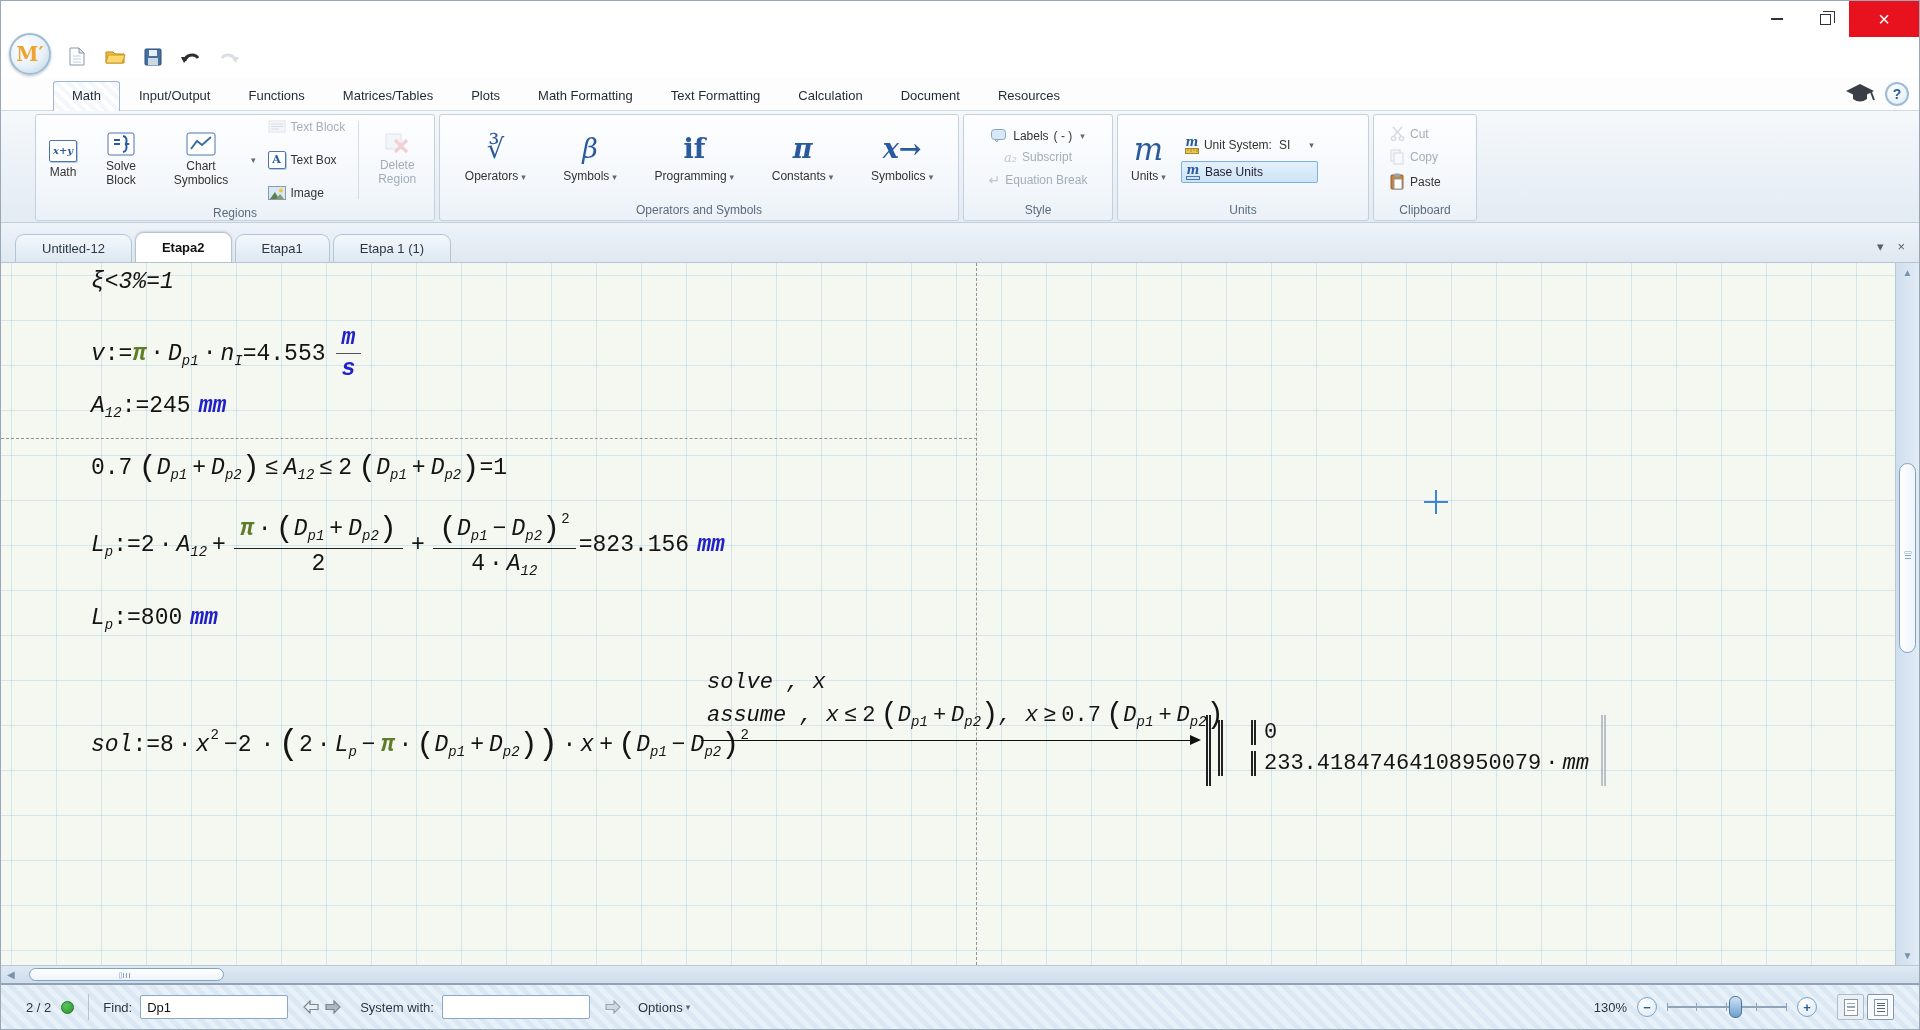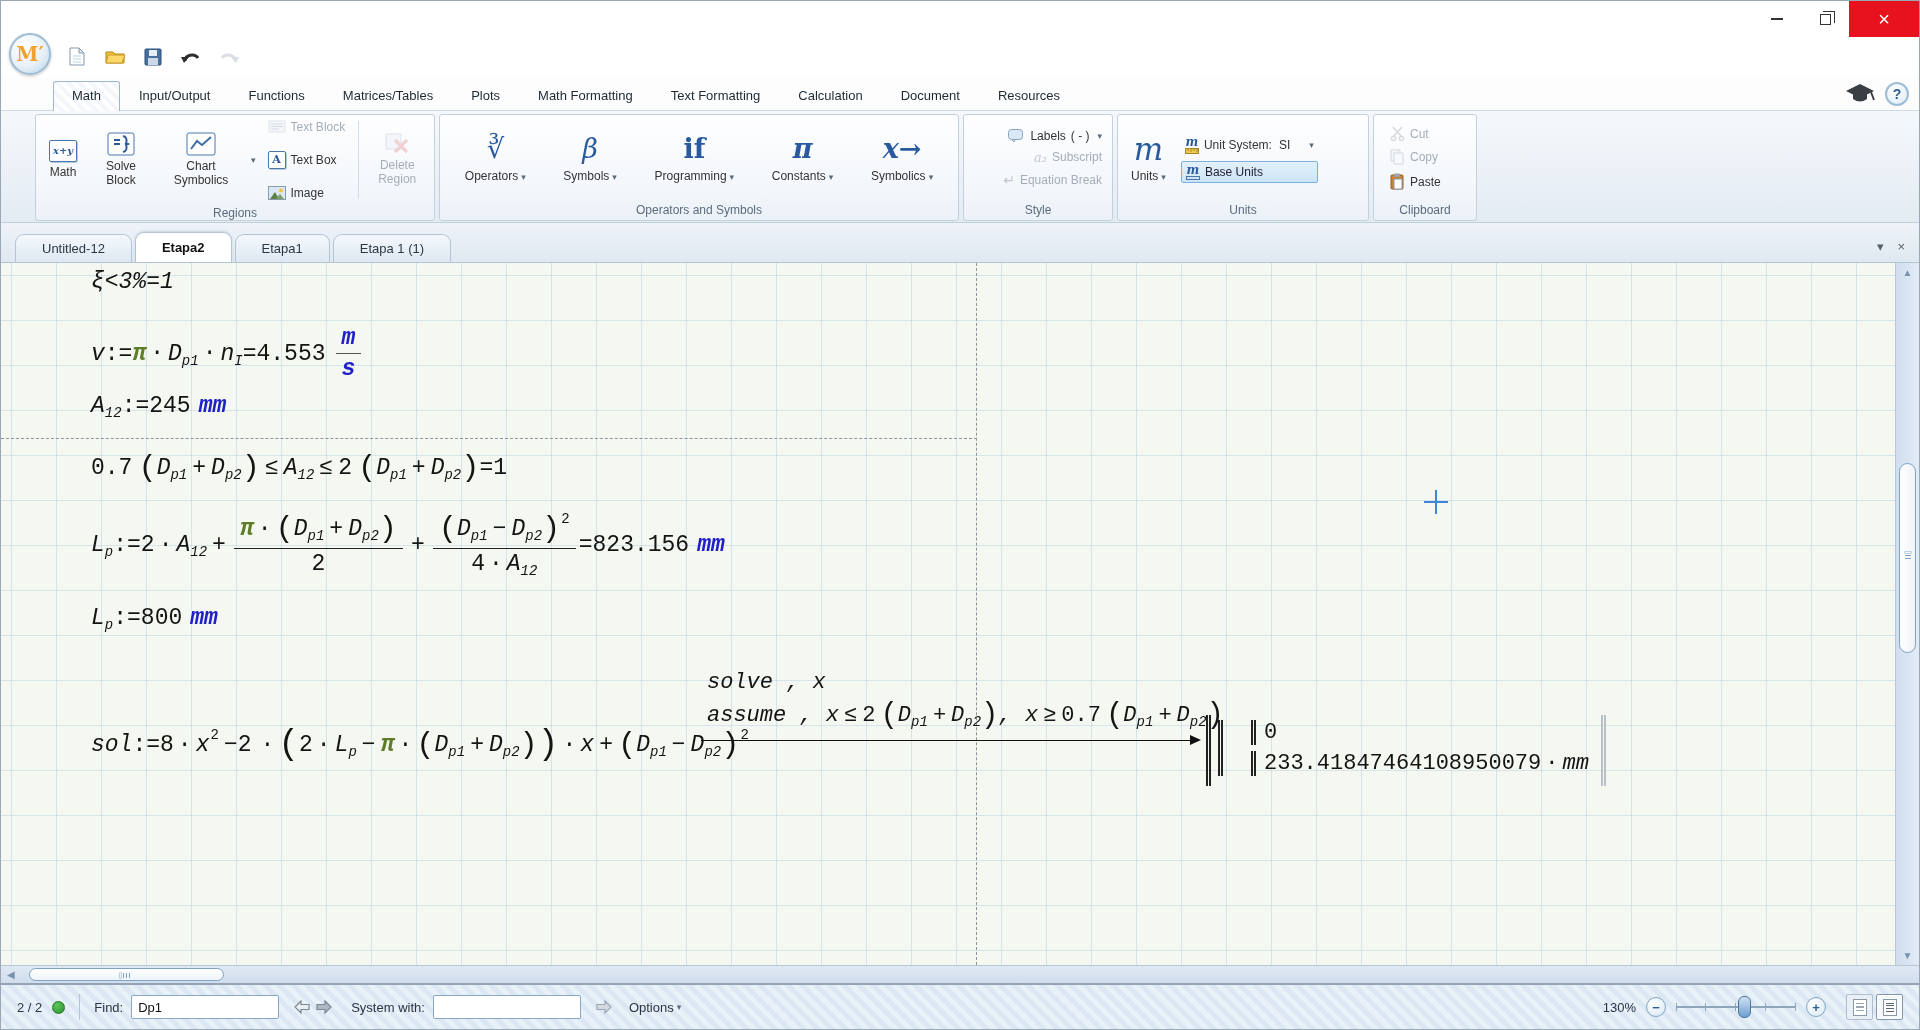--- a/index.html
+++ b/index.html
@@ -103,21 +103,21 @@
   .vscroll { position:absolute; right:0; top:0; bottom:0; width:24px; background:linear-gradient(to right,#cfdded,#e2ecf6); border-left:1px solid #b9c8d8; display:flex; flex-direction:column; align-items:center; }
   .vthumb { position:absolute; top:200px; left:3px; width:17px; height:190px; background:linear-gradient(to right,#fff,#eef4fa); border:1px solid #7fa3c4; border-radius:9px; cursor:pointer; }
   .vthumb::after { content:""; position:absolute; left:5px; top:88px; width:6px; height:1px; box-shadow:0 0 0 .5px #7fa3c4, 0 3px 0 0 #7fa3c4, 0 6px 0 0 #7fa3c4; }
   .sarrow { color:#7a93ad; font-size:10px; padding:4px 0; cursor:pointer; }
   .hscroll { height:18px; background:linear-gradient(#dfe9f3,#cfdded); border-top:1px solid #b9c8d8; position:relative; }
   .hthumb { position:absolute; left:28px; top:2px; width:195px; height:13px; background:linear-gradient(#fff,#eef4fa); border:1px solid #7fa3c4; border-radius:7px; cursor:pointer; }
   .hthumb::after { content:""; position:absolute; top:4px; left:90px; width:1px; height:5px; box-shadow:0 0 0 .5px #7fa3c4, 3px 0 0 0 #7fa3c4, 6px 0 0 0 #7fa3c4, 9px 0 0 0 #7fa3c4; }
   .harrow { position:absolute; left:6px; top:3px; color:#7a93ad; font-size:10px; cursor:pointer; }
 
   
-  .statusbar { height:46px; border-top:2px solid #93a3b3; background:repeating-linear-gradient(45deg,#e9f1f8 0 5px,#dbe7f3 5px 10px); display:flex; align-items:center; font-size:13px; color:#2b3540; padding:0 16px; }
+  .statusbar { height:46px; border-top:2px solid #93a3b3; background:repeating-linear-gradient(45deg,#e9f1f8 0 5px,#dbe7f3 5px 10px); display:flex; align-items:center; font-size:13px; color:#2b3540; padding:0 25px; }
   .sb-sep { width:1px; height:26px; background:#b4c2d1; margin:0 14px; }
   .sb-dot { width:13px; height:13px; border-radius:50%; background:radial-gradient(circle at 35% 30%,#5cc75c,#2c8f2c); border:1px solid #247524; margin-left:10px; }
   .sb-input { height:24px; border:1px solid #89a7c6; border-radius:2px; background:#fff; font-size:13px; padding:0 6px; font-family:"Liberation Sans",sans-serif; color:#111; outline:none; }
   .navbtn { width:22px; height:20px; display:flex; align-items:center; justify-content:center; cursor:pointer; }
   .sb-right { margin-left:auto; display:flex; align-items:center; gap:10px; }
   .zoombtn { width:20px; height:20px; border-radius:50%; border:1px solid #7fa3c4; background:radial-gradient(circle at 35% 30%,#fff,#d7e7f5); color:#2a5d92; font-weight:bold; display:flex; align-items:center; justify-content:center; font-size:13px; cursor:pointer; }
   .slider { position:relative; width:120px; height:22px; cursor:pointer; }
   .slider .track { position:absolute; left:0; right:0; top:10px; border-top:2px solid #8fa6ba; }
   .slider .tick { position:absolute; top:7px; width:1px; height:8px; background:#8fa6ba; }
   .slider .thumb { position:absolute; left:62px; top:0; width:13px; height:22px; border-radius:6px; background:linear-gradient(#cfe2f4,#6f9fd0); border:1px solid #49759f; cursor:pointer; }
@@ -279,21 +279,21 @@
         </div>
         <div class="bigbtn">
           <span class="glyph-big glyph-it glyph-bold">x→</span>
           <span><span>Symbolics</span><span class="caret">▾</span></span>
         </div>
       </div>
       <div class="grp-label">Operators and Symbols</div>
     </div>
 
     <div class="grp" style="width:150px">
-      <div class="grp-body" style="flex-direction:column;align-items:flex-end;justify-content:center;gap:3px">
+      <div class="grp-body" style="flex-direction:column;align-items:center;justify-content:center;gap:3px">
         <div class="smallrow">
           <svg width="17" height="13">
               <rect x="0.5" y="0.5" width="14" height="10" rx="3" fill="#d8e8f6" stroke="#8aa4bd"></rect>
               <path d="M4 11 l2 2 l1 -2" fill="#d8e8f6" stroke="#8aa4bd"></path>
             </svg>
           <span>Labels</span>
           <span>( - )</span>
           <span class="caret">▾</span>
         </div>
         <div class="smallrow disabled">

